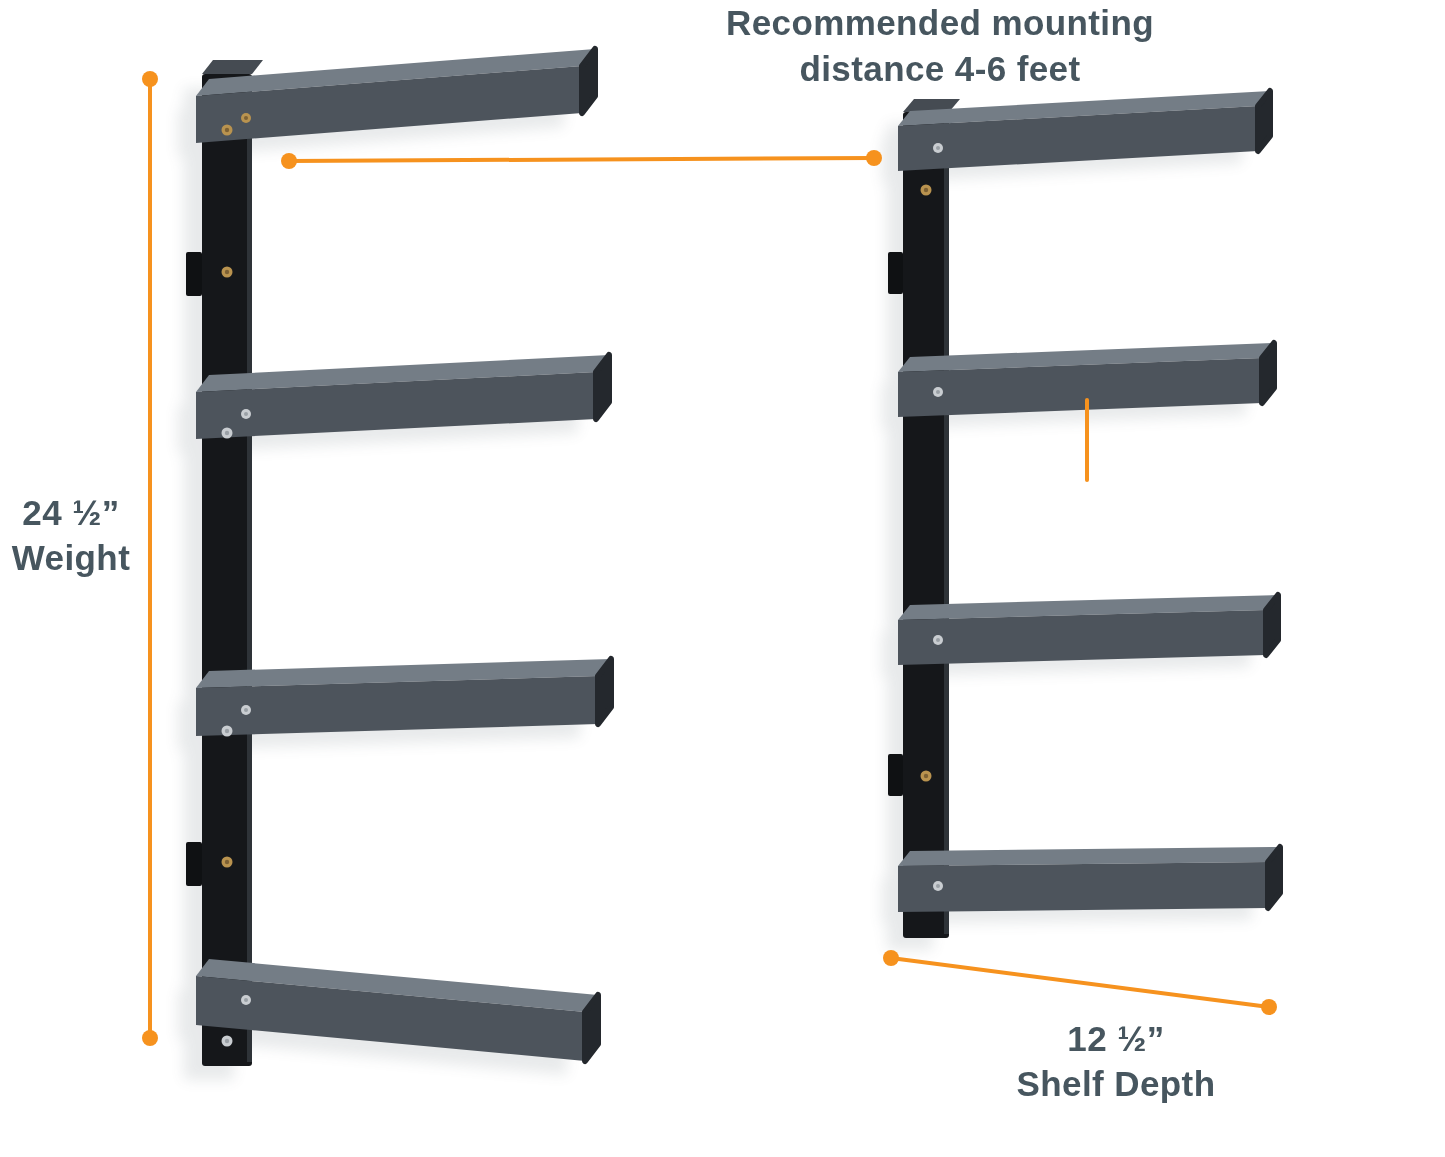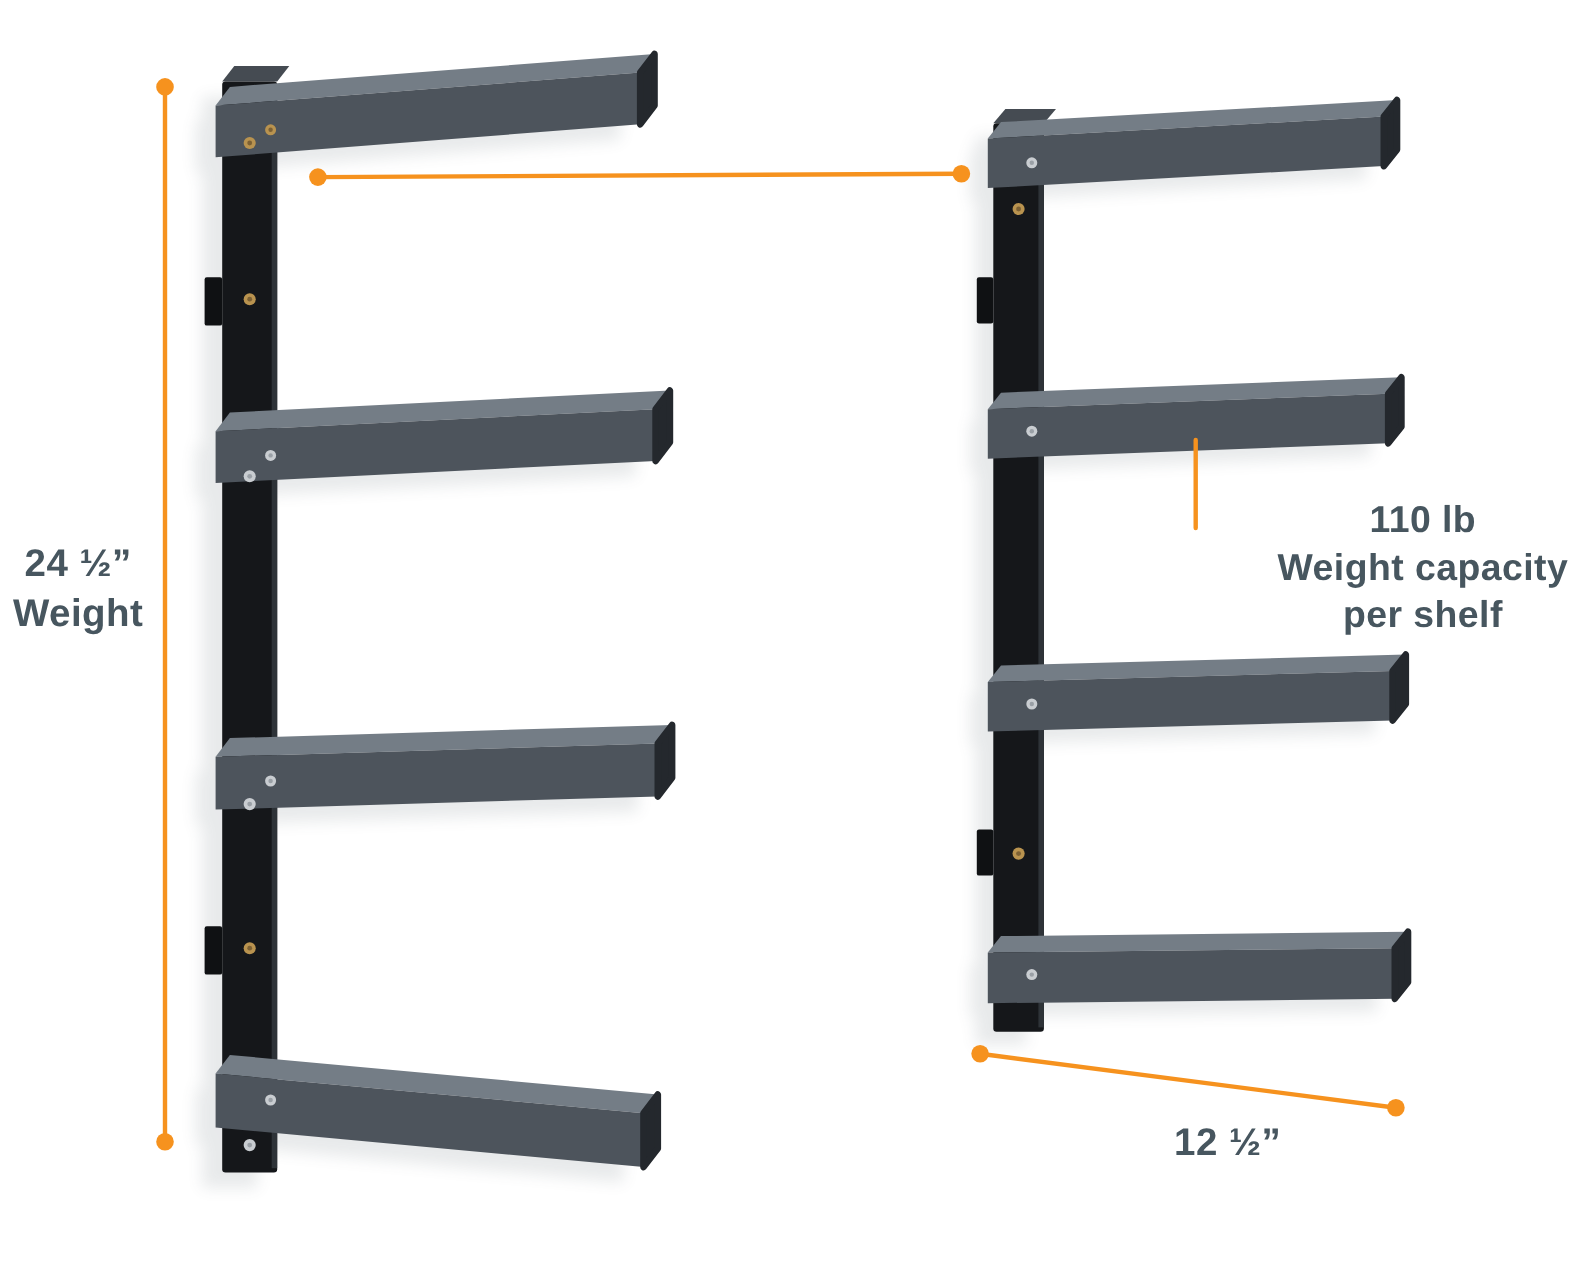--- a/index.html
+++ b/index.html
@@ -198,29 +198,29 @@
       <line x1="1087" y1="400" x2="1087" y2="480"></line>
     </g>
 
     <g class="dim">
       <line x1="891" y1="958" x2="1269" y2="1007"></line>
       <circle cx="891" cy="958" r="8"></circle>
       <circle cx="1269" cy="1007" r="8"></circle>
     </g>
   </svg>
 
+  <div class="ann" id="mounting-ann">
+    <div class="l">Recommended mounting</div>
+    <div class="l">distance 4-6 feet</div>
+  </div>
 
   <div class="ann" id="height-ann">
     <div class="l">24 ½”</div>
     <div class="l">Weight</div>
   </div>
 
-  <div class="ann" id="weight-ann">
-    <div class="l">110 lb</div>
-    <div class="l">Weight capacity</div>
-    <div class="l">per shelf</div>
-  </div>
 
   <div class="ann" id="depth-ann">
     <div class="l">12 ½”</div>
+    <div class="l">Shelf Depth</div>
   </div>
 
 </div>
 
 </body></html>

